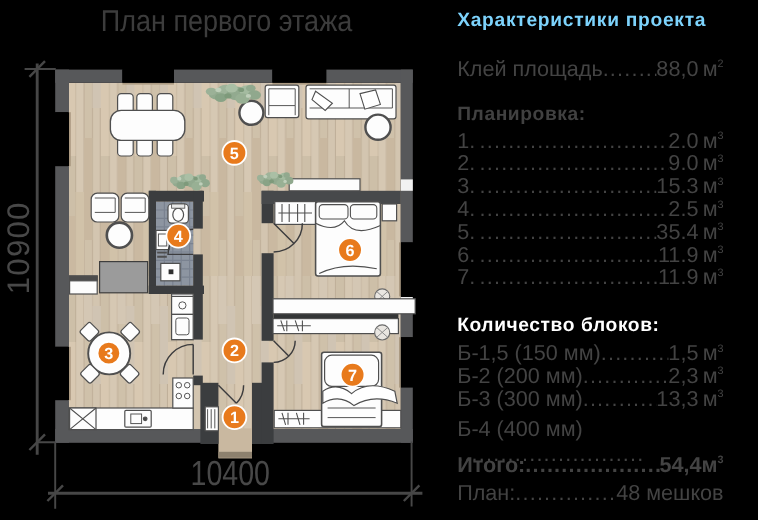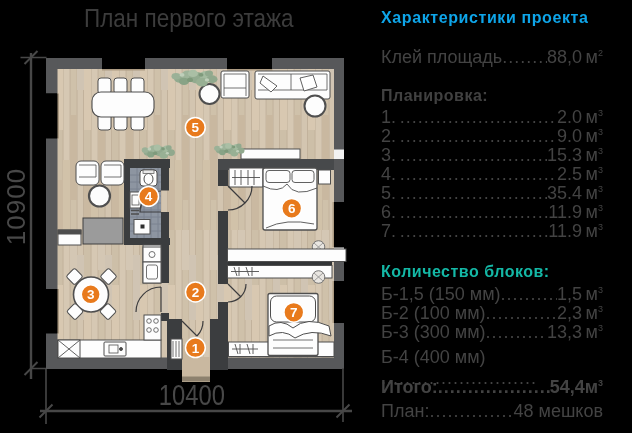--- a/index.html
+++ b/index.html
@@ -383,21 +383,21 @@
       <circle cx="-18" cy="-3" r="4.5" fill="#9bb197"></circle>
         <circle cx="15" cy="-7" r="4" fill="#91a98e"></circle>
       <circle cx="-4" cy="2" r="3" fill="#7e9a7b"></circle>
         <circle cx="7" cy="-5" r="2.5" fill="#7e9a7b"></circle>
       <circle cx="-12" cy="-5" r="2.5" fill="#bfcfba"></circle>
         <circle cx="13" cy="2" r="2.2" fill="#bfcfba"></circle>
     </g>
   </defs>
 </svg>
 
-<div class="abs bold" style="left:381px;top:9px;color:#0ea5e9;font-size:16px;letter-spacing:0.6px;">Характеристики проекта</div>
+<div class="abs bold" style="left:381px;top:9px;color:#7dd3fc;font-size:16px;letter-spacing:0.6px;">Характеристики проекта</div>
 <div class="ln" style="top:47px;">
     <span>Клей площадь</span>
     <span class="d">..........................</span>
     <span class="v">88,0 м<sup>2</sup></span>
   </div>
 <div class="abs bold" style="left:381px;top:87px;color:#414141;font-size:16px;letter-spacing:0.5px;">Планировка:</div>
 <div class="ln" style="top:107px;">
     <span>1. </span>
     <span class="d">..........................................</span>
     <span class="v">2.0 м<sup>3</sup></span>
@@ -425,28 +425,28 @@
 <div class="ln" style="top:202px;">
     <span>6. </span>
     <span class="d">..........................................</span>
     <span class="v">11.9 м<sup>3</sup></span>
   </div>
 <div class="ln" style="top:221px;">
     <span>7. </span>
     <span class="d">..........................................</span>
     <span class="v">11.9 м<sup>3</sup></span>
   </div>
-<div class="abs bold" style="left:381px;top:262.5px;color:#14b8a6;font-size:16px;letter-spacing:0.5px;">Количество блоков:</div>
+<div class="abs bold" style="left:381px;top:262.5px;color:#ffffff;font-size:16px;letter-spacing:0.5px;">Количество блоков:</div>
 <div class="ln" style="top:283.5px;">
     <span>Б-1,5 (150 мм)</span>
     <span class="d">..........................</span>
     <span class="v">1,5 м<sup>3</sup></span>
   </div>
 <div class="ln" style="top:302.5px;">
-    <span>Б-2 (100 мм)</span>
+    <span>Б-2 (200 мм)</span>
     <span class="d">..........................</span>
     <span class="v">2,3 м<sup>3</sup></span>
   </div>
 <div class="ln" style="top:321.5px;">
     <span>Б-3 (300 мм)</span>
     <span class="d">..........................</span>
     <span class="v">13,3 м<sup>3</sup></span>
   </div>
 <div class="ln" style="top:347px;flex-direction:column;">
     <span>Б-4 (400 мм)</span>

